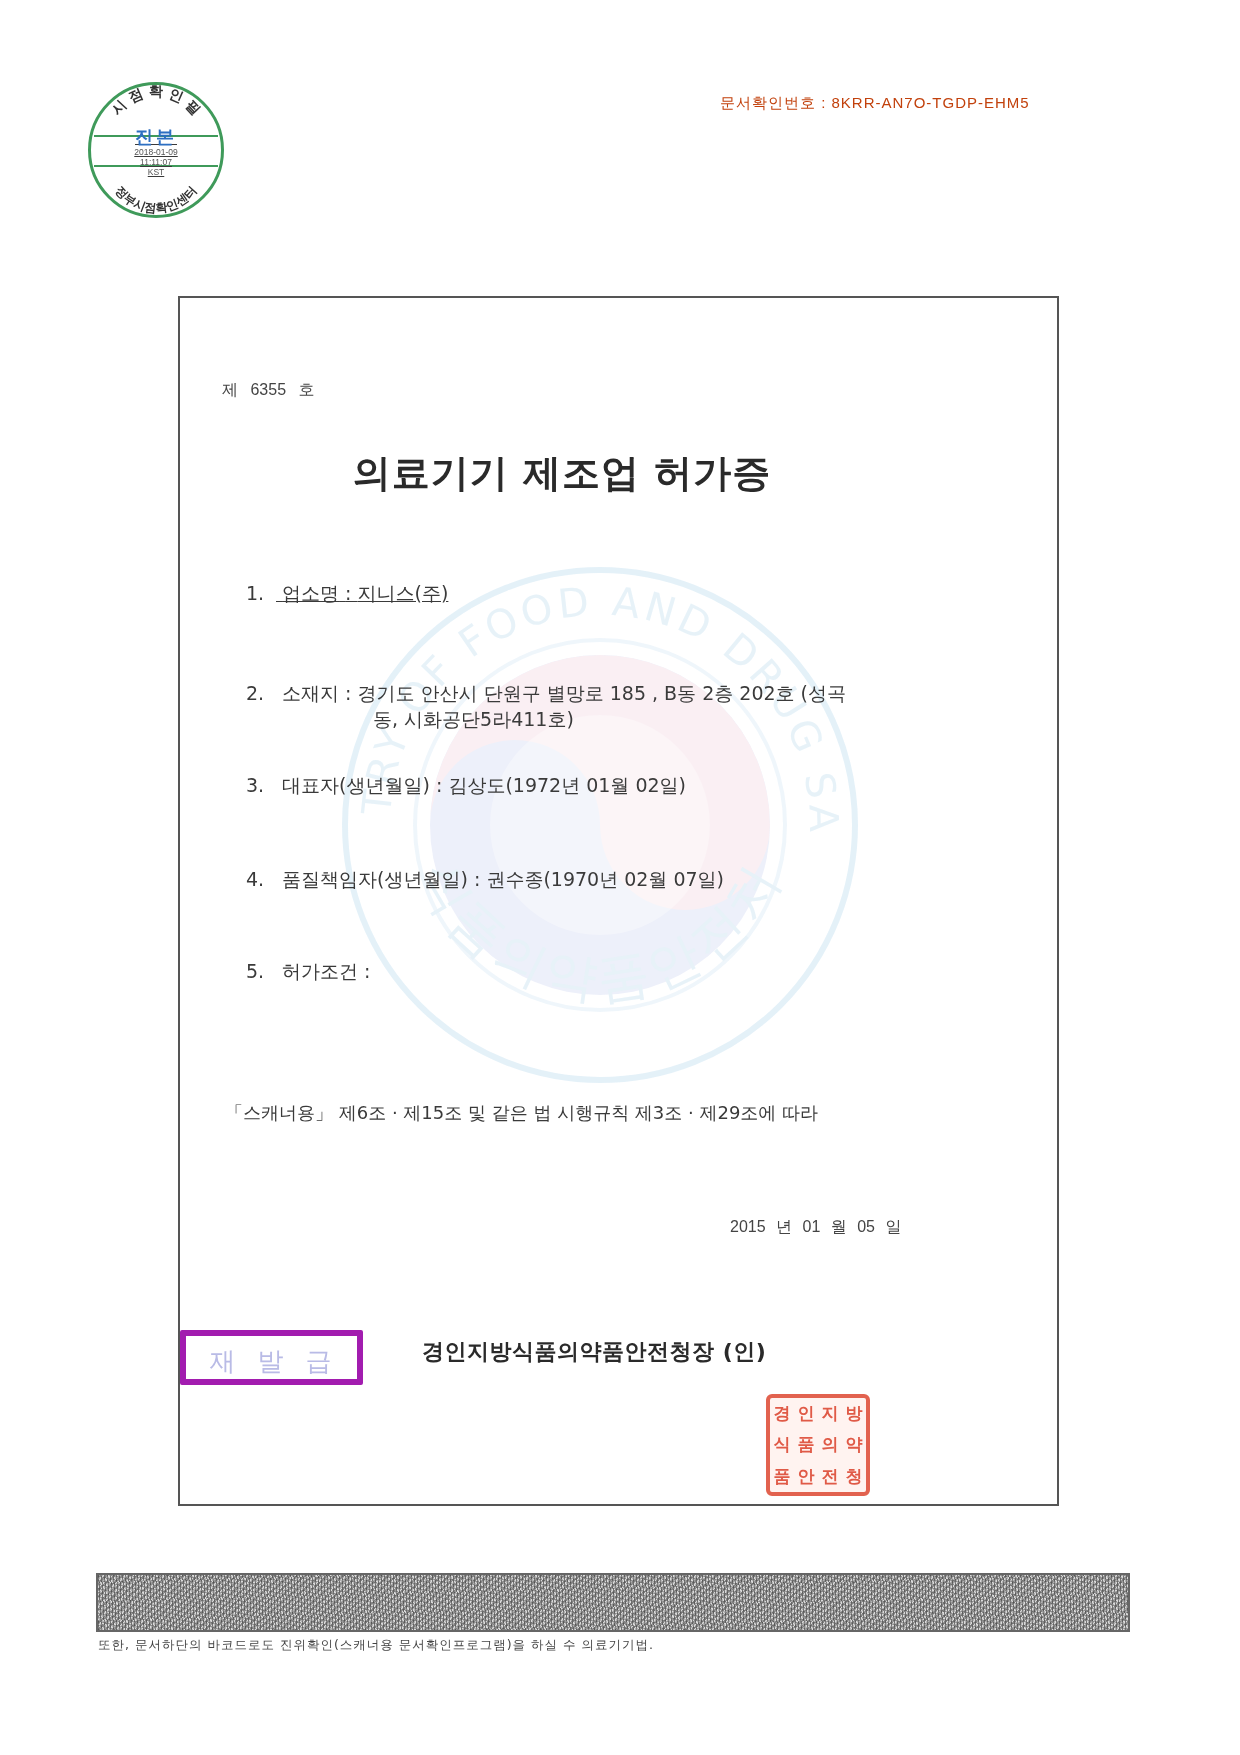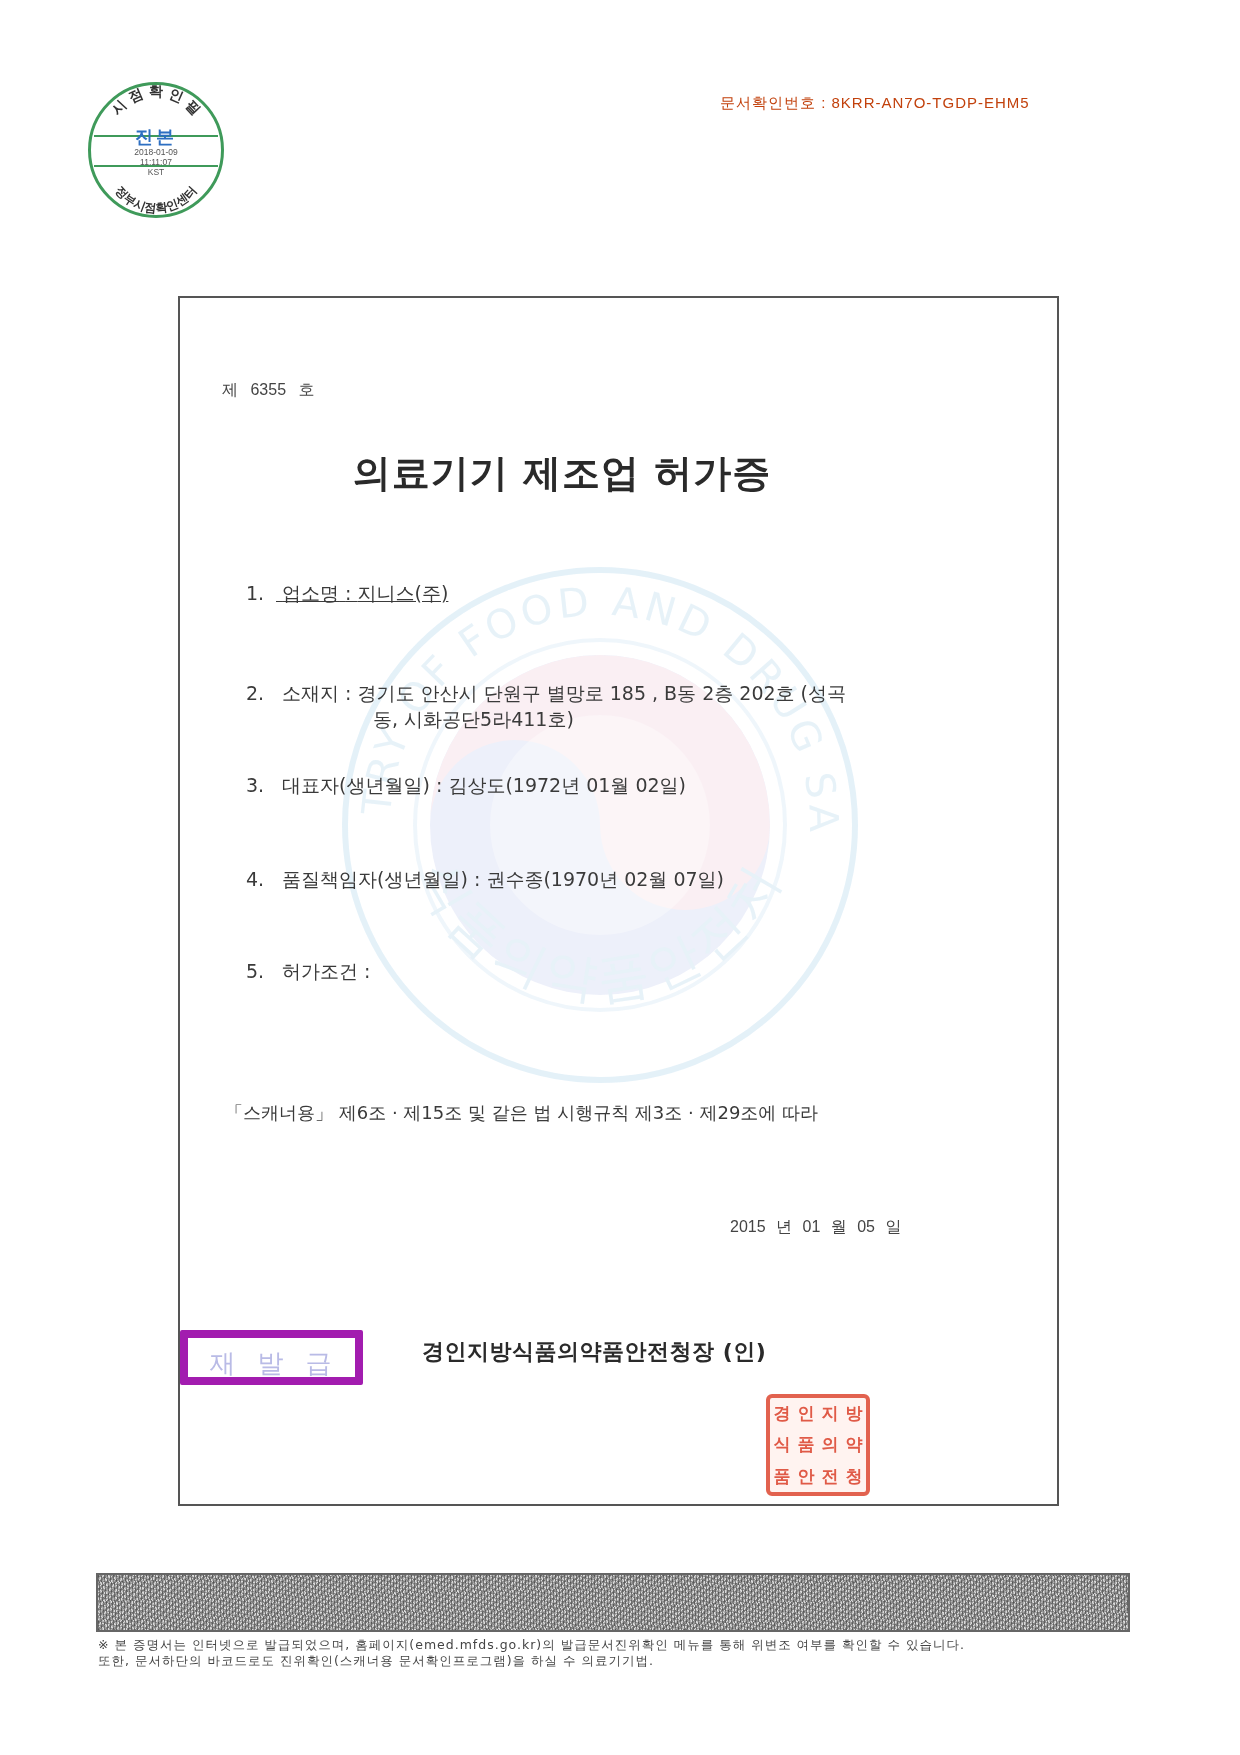--- a/index.html
+++ b/index.html
@@ -14,20 +14,21 @@
   
   .seal {
     left: 88px; top: 82px; width: 136px; height: 136px;
     border: 3px solid #3f9a5a; border-radius: 50%;
     box-sizing: border-box;
   }
   .seal svg { position: absolute; left: -3px; top: -3px; }
   .seal-inner {
     position: absolute; left: 0; right: 0; top: 42px;
     text-align: center;
+    text-decoration: underline;
   }
   .seal-title { color: #2d6fc2; font-weight: bold; font-size: 18px; letter-spacing: 3px; line-height: 20px; }
   .seal-line { color: #555; font-size: 8.5px; line-height: 10px; font-family: "Liberation Sans", sans-serif; }
 
   .doc-number {
     left: 720px; top: 94px; font-size: 15px; color: #c2410c;
     letter-spacing: 1px; font-family: "Liberation Sans", sans-serif;
   }
 
   
@@ -49,21 +50,21 @@
 
   .item { left: 246px; font-size: 19px; color: #3a3a3a; line-height: 26px; }
   .item .num { display: inline-block; width: 30px; }
   .item .cont { padding-left: 127px; display: block; }
 
   .body-text { left: 225px; top: 1100px; width: 780px; font-size: 18px; line-height: 26px; color: #3a3a3a; }
   .date { left: 730px; top: 1217px; font-size: 16px; color: #444; font-family: "Liberation Sans", sans-serif; word-spacing: 6px; }
 
   .reissue {
     left: 180px; top: 1330px; width: 183px; height: 55px;
-    border: 8px solid #a21caf; box-sizing: border-box; border-radius: 2px;
+    border: 6px solid #a21caf; box-sizing: border-box; border-radius: 2px;
     color: #b9bbe6; font-size: 26px; letter-spacing: 22px; text-align: center;
     line-height: 50px; padding-left: 20px;
   }
   .issuer { left: 422px; top: 1337px; font-size: 22px; font-weight: bold; color: #2a2a2a; letter-spacing: 0.5px; }
 
   .red-seal {
     left: 766px; top: 1394px; width: 104px; height: 102px;
     border: 4px solid #e2624f; border-radius: 6px; box-sizing: border-box;
     background: #fff3f0;
     display: grid; grid-template-columns: repeat(4, 1fr); grid-template-rows: repeat(3, 1fr);
@@ -212,15 +213,14 @@
   <span>약</span>
   <span>품</span>
   <span>안</span>
   <span>전</span>
   <span>청</span>
 </div>
 
 <div class="abs barcode"></div>
 
 <div class="abs notice">
-  <div>※ 본 증명서는 인터넷으로 발급되었으며, 홈페이지(emed.mfds.go.kr)의 발급문서진위확인 메뉴를 통해 위변조 여부를 확인할 수 있습니다.</div>
   <div>또한, 문서하단의 바코드로도 진위확인(스캐너용 문서확인프로그램)을 하실 수 의료기기법.</div>
 </div>
 
 </body></html>

